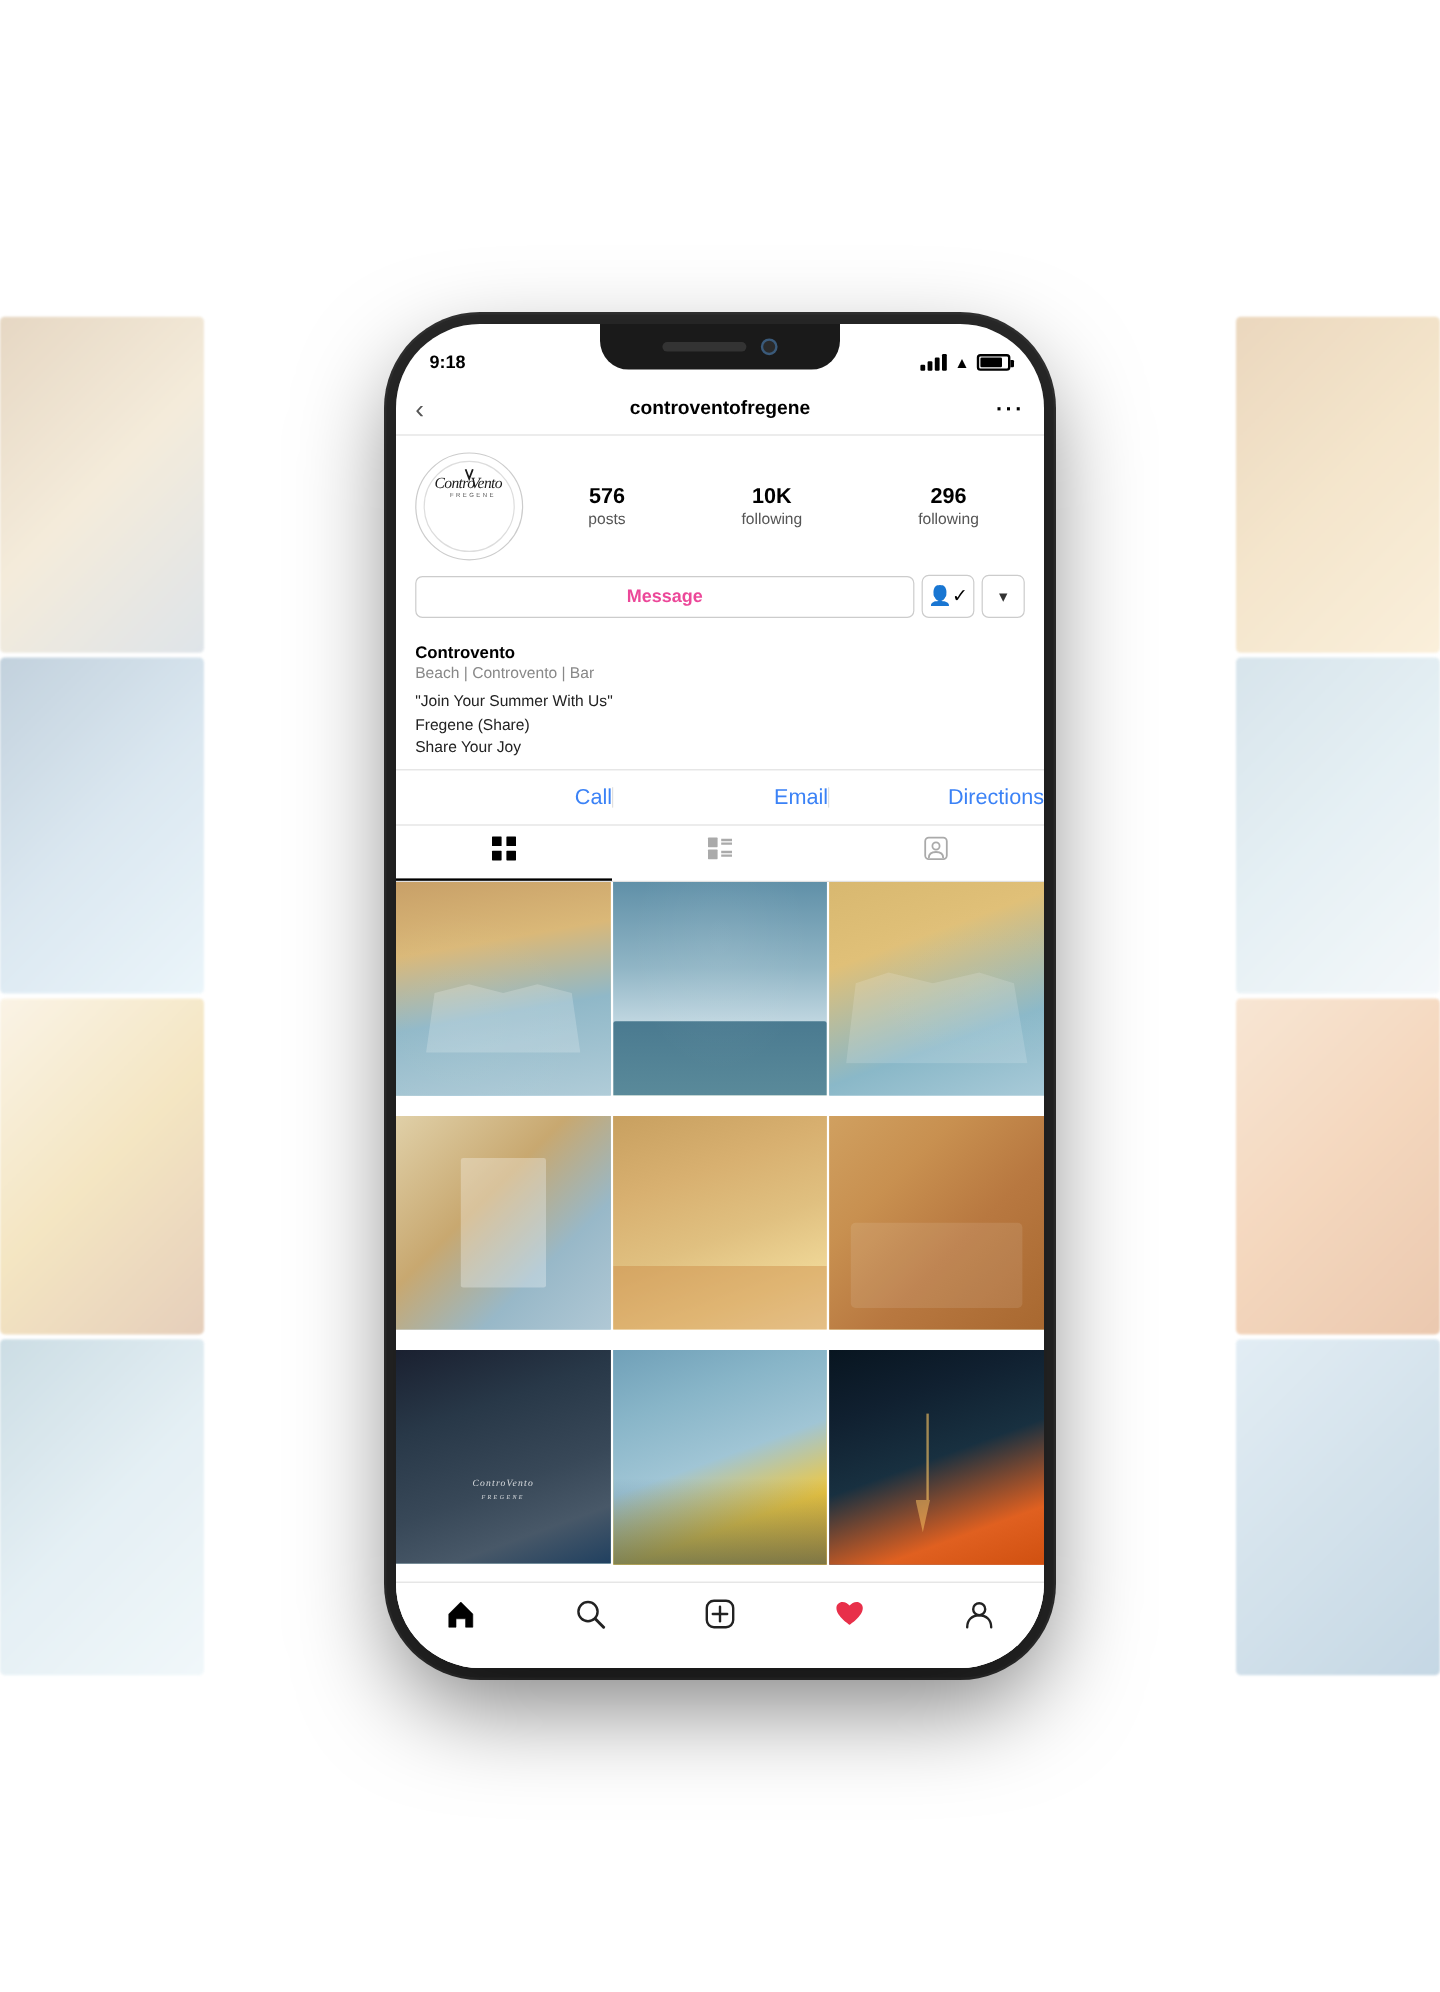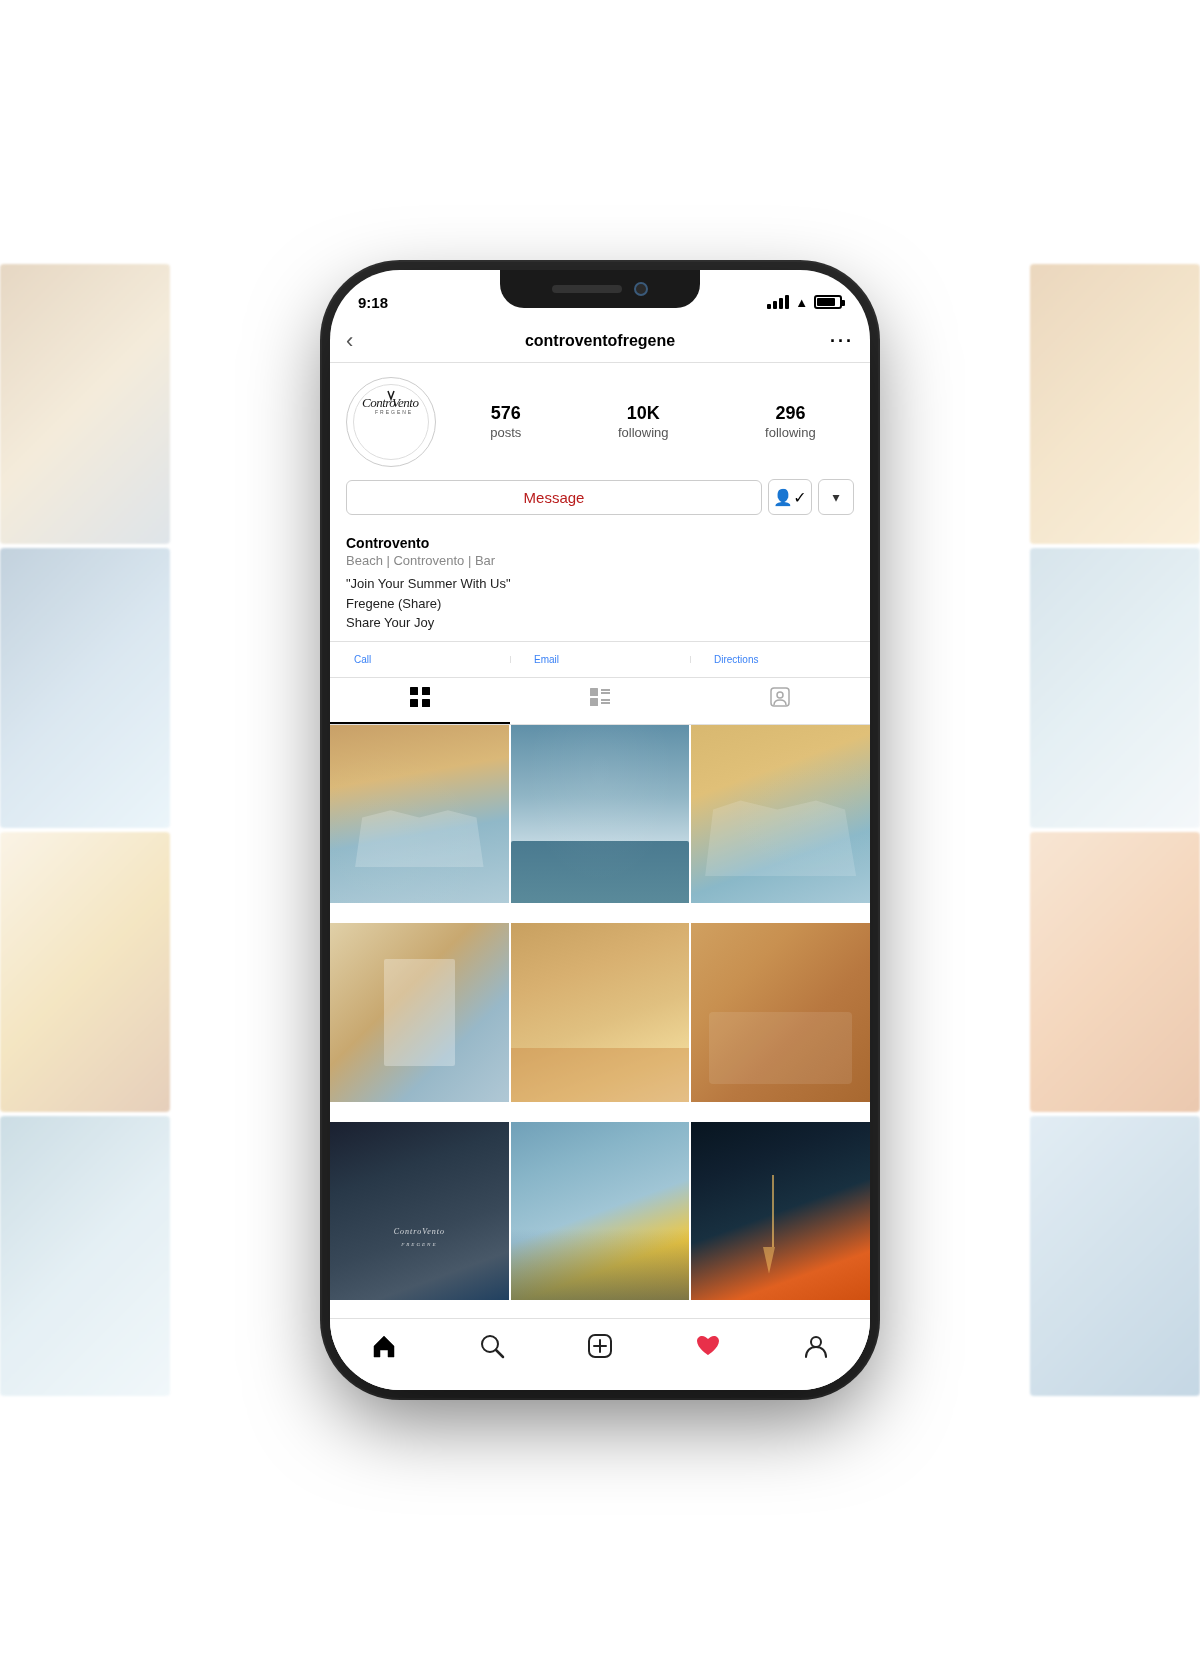--- a/index.html
+++ b/index.html
@@ -297,22 +297,22 @@
       margin-top: 12px;
       align-items: center;
     }
     .btn-message {
       flex: 1;
       padding: 8px 0;
       border: 1.5px solid #ccc;
       border-radius: 6px;
       background: #fff;
       font-size: 15px;
-      font-weight: 400;
-      color: #b91c1c;
+      font-weight: 700;
+      color: #ec4899;
       text-align: center;
     }
     .btn-follow {
       width: 44px;
       height: 36px;
       border: 1.5px solid #ccc;
       border-radius: 6px;
       background: #fff;
       display: flex;
       align-items: center;
@@ -355,22 +355,22 @@
     
     .cta-bar {
       display: flex;
       border-top: 1px solid #e0e0e0;
       border-bottom: 1px solid #e0e0e0;
       padding: 12px 0;
       flex-shrink: 0;
     }
     .cta-item {
       flex: 1;
-      text-align: left;
-      font-size: 10px;
+      text-align: right;
+      font-size: 18px;
       font-weight: 500;
       color: #3b82f6;
       position: relative;
       padding-left: 24px;
     }
     .cta-item + .cta-item::before {
       content: '';
       position: absolute;
       left: 0;
       top: 2px;

